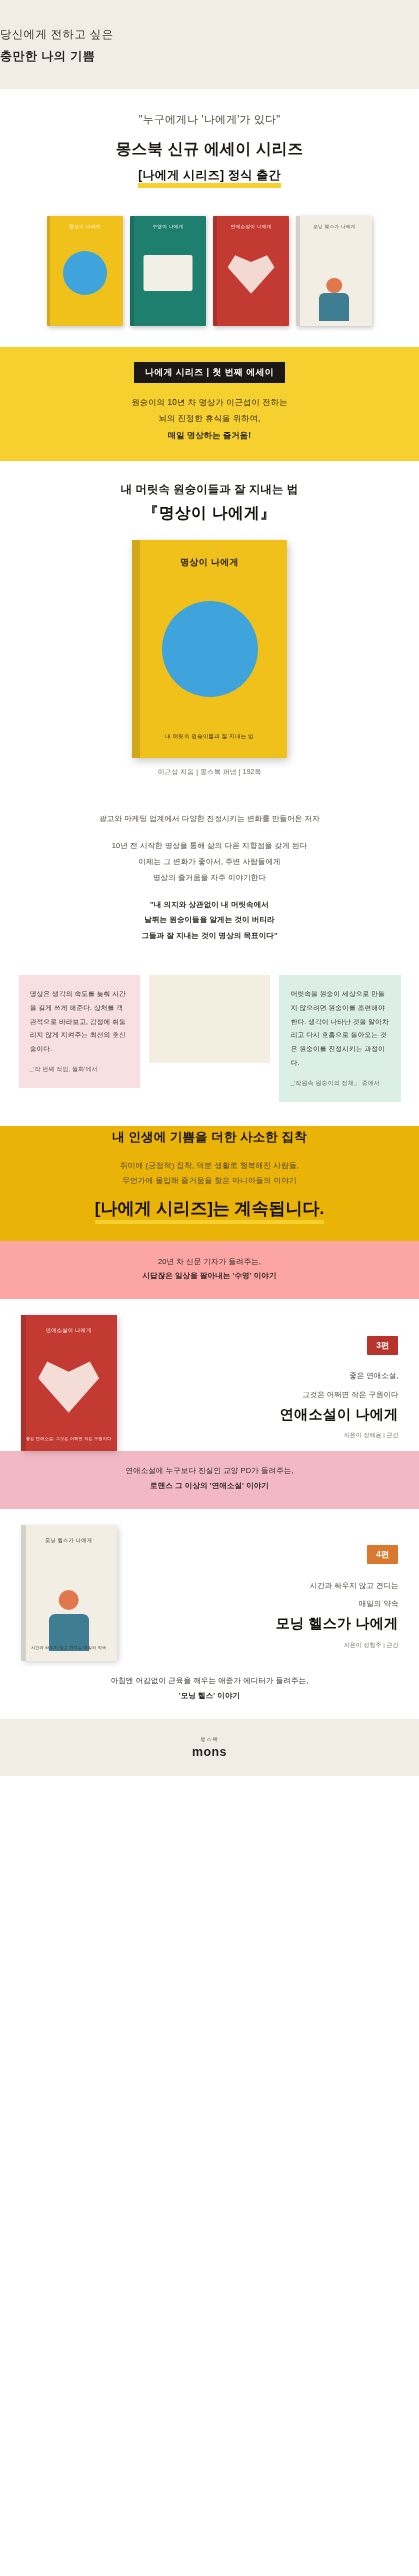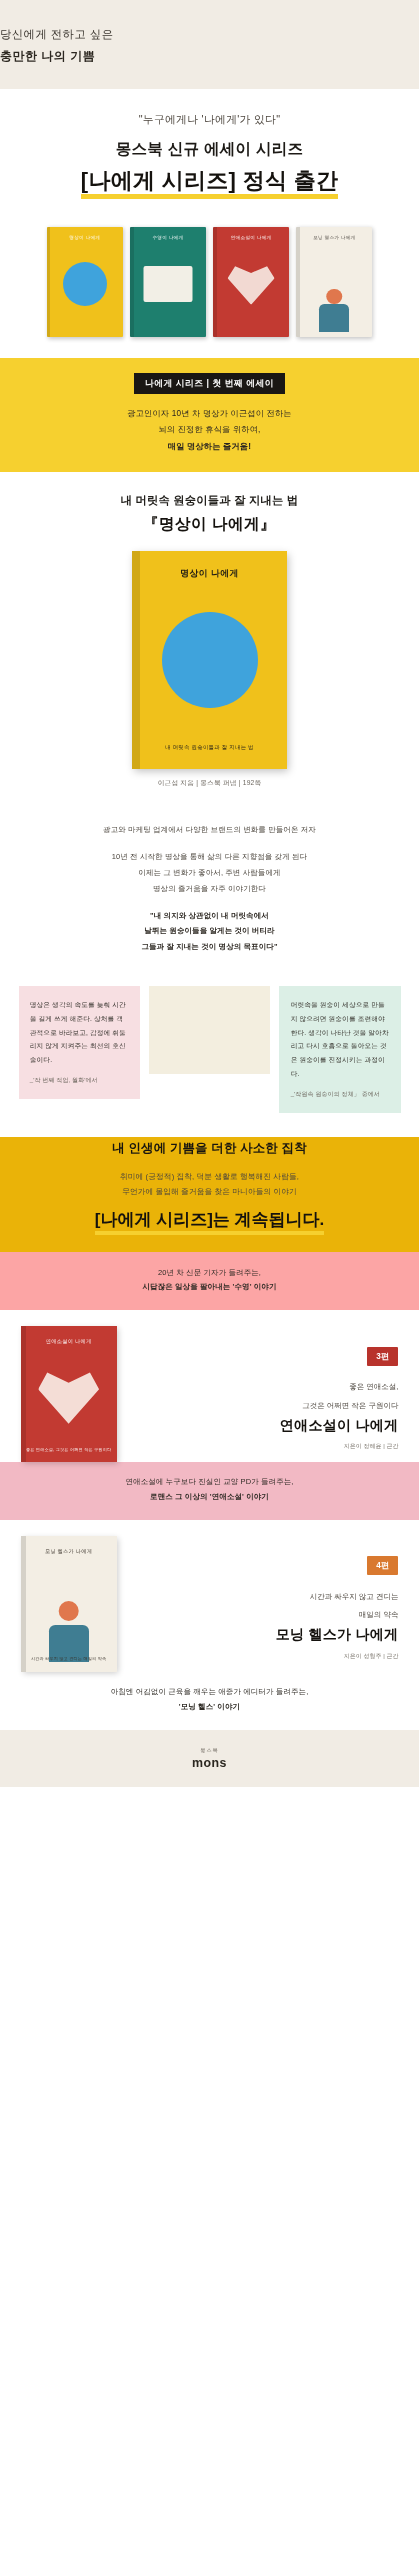--- a/index.html
+++ b/index.html
@@ -51,21 +51,21 @@
   .hero .series-title {
     font-size: 15.5px;
     font-weight: 700;
     color: #1d1a16;
     letter-spacing: 0.3px;
     line-height: 1.45;
     margin-bottom: 8.2px;
   }
   .hero .badge-line {
     display: inline-block;
-    font-size: 22px;
+    font-size: 12px;
     font-weight: 700;
     color: #15120e;
     letter-spacing: 0.3px;
     border-bottom: 5.2px solid #f6d02f;
     line-height: 1.1;
     padding-bottom: 1px;
   }
 
   
   .book-row {
@@ -441,40 +441,40 @@
       <div class="spine"></div>
       <div class="mini-title">모닝 헬스가 나에게</div>
       <div class="fig-head"></div>
       <div class="fig-body"></div>
     </div>
   </section>
 
   <section class="yellow-strip">
     <div class="label">나에게 시리즈 | 첫 번째 에세이</div>
     <div class="desc">
-      <div>광고인이자 10년 차 명상가 이근섭이 전하는</div>
+      <div>원숭이의 10년 차 명상가 이근섭이 전하는</div>
       <div>뇌의 진정한 휴식을 위하여,</div>
       <div class="em">매일 명상하는 즐거움!</div>
     </div>
   </section>
 
   <section class="feature">
     <div class="kicker">내 머릿속 원숭이들과 잘 지내는 법</div>
     <div class="book-title">『명상이 나에게』</div>
     <div class="big-book">
       <div class="spine"></div>
       <div class="bb-title">명상이 나에게</div>
       <div class="bb-circle"></div>
       <div class="bb-foot">내 머릿속 원숭이들과 잘 지내는 법</div>
     </div>
     <div class="meta">이근섭 지음 | 몽스북 퍼냄 | 192쪽</div>
   </section>
 
   <section class="copy-block">
-    <p>광고와 마케팅 업계에서 다양한 브랜드의 변화를 만들어온 저자</p>
+    <p>광고와 마케팅 업계에서 다양한 진정시키는 변화를 만들어온 저자</p>
     <p class="spaced">10년 전 시작한 명상을 통해 삶의 다른 지향점을 갖게 된다</p>
     <p>이제는 그 변화가 좋아서, 주변 사람들에게</p>
     <p>명상의 즐거움을 자주 이야기한다</p>
     <p class="spaced quote-in">"내 의지와 상관없이 내 머릿속에서</p>
     <p class="quote-in">날뛰는 원숭이들을 알게는 것이 버티라</p>
     <p class="quote-in">그들과 잘 지내는 것이 명상의 목표이다"</p>
   </section>
 
   <section class="quote-cards">
     <div class="qcard qc-pink">

